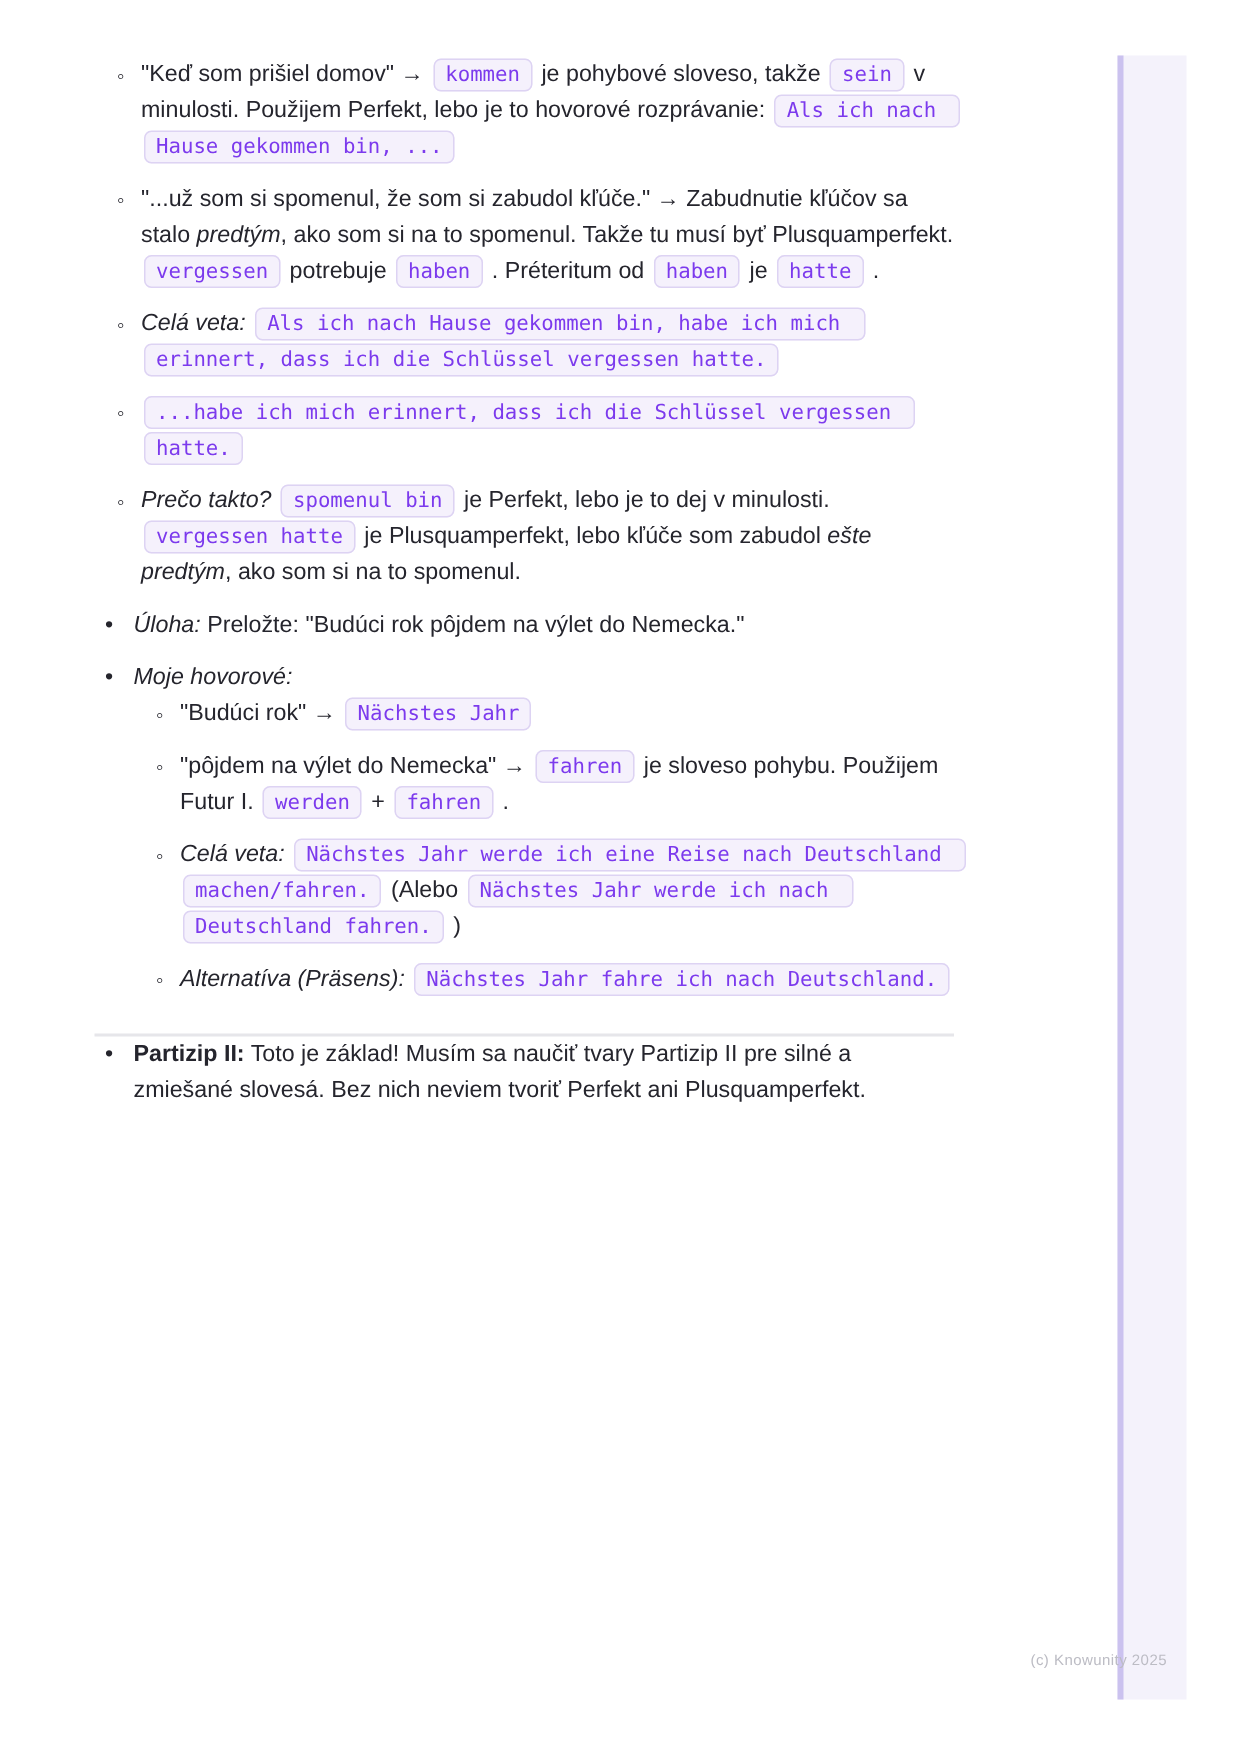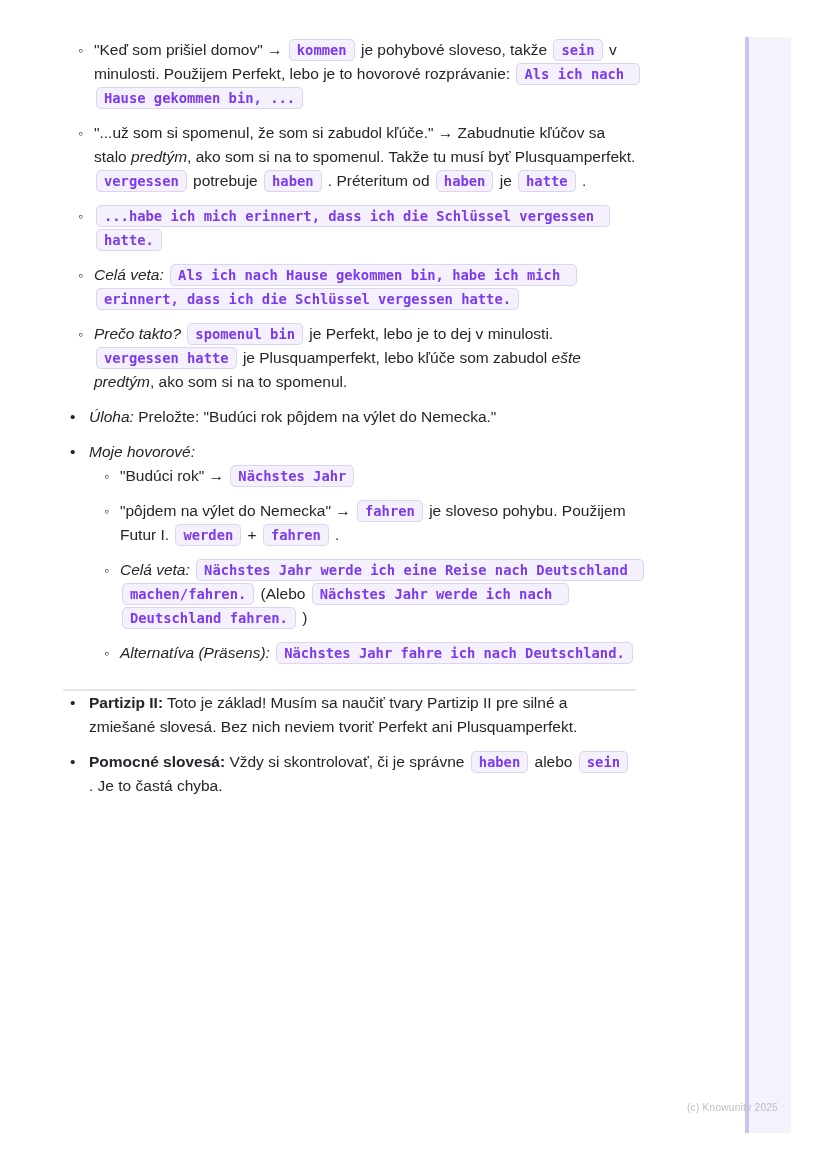--- a/index.html
+++ b/index.html
@@ -45,21 +45,20 @@
     font-size:13.8px;
     color:var(--accent-purple);
     background:var(--badge-bg);
     border:1px solid var(--badge-border);
     border-radius:5px;
     padding:2px 7px;
     margin:0 2px;
     box-decoration-break:clone;
     -webkit-box-decoration-break:clone;
     white-space:pre-wrap;
-    font-weight:bold;
   }
   em{}
   strong{font-weight:700;}
   .bold-title{
     font-weight:700;margin:13px 0 19px 0;line-height:24px;
   }
   hr.divider{
     border:none;border-top:2px solid var(--divider-gray);
     margin:24px 0 0 0;
   }
@@ -83,22 +82,22 @@
   }
 </style>
 </head>
 <body>
 
 <div class="content">
 
   <ul class="list list-circle top-sublist">
     <li>"Keď som prišiel domov" → <span class="code">kommen</span> je pohybové sloveso, takže <span class="code">sein</span> v minulosti. Použijem Perfekt, lebo je to hovorové rozprávanie: <span class="code">Als ich nach Hause gekommen bin, ...</span></li>
     <li>"...už som si spomenul, že som si zabudol kľúče." → Zabudnutie kľúčov sa stalo <em>predtým</em>, ako som si na to spomenul. Takže tu musí byť Plusquamperfekt. <span class="code">vergessen</span> potrebuje <span class="code">haben</span> . Préteritum od <span class="code">haben</span> je <span class="code">hatte</span> .</li>
+    <li><em>Celá veta: </em><span class="code">Als ich nach Hause gekommen bin, habe ich mich erinnert, dass ich die Schlüssel vergessen hatte.</span></li>
     <li><span class="code">...habe ich mich erinnert, dass ich die Schlüssel vergessen hatte.</span></li>
-    <li><em>Celá veta: </em><span class="code">Als ich nach Hause gekommen bin, habe ich mich erinnert, dass ich die Schlüssel vergessen hatte.</span></li>
     <li><em>Prečo takto? </em><span class="code">spomenul bin</span> je Perfekt, lebo je to dej v minulosti. <span class="code">vergessen hatte</span> je Plusquamperfekt, lebo kľúče som zabudol <em>ešte predtým</em>, ako som si na to spomenul.</li>
   </ul>
 
 
   <ul class="list list-disc">
     <li><em>Úloha: </em>Preložte: "Budúci rok pôjdem na výlet do Nemecka."</li>
     <li>
       <span><em>Moje hovorové:</em></span>
       <ul class="list list-circle nested-sublist">
         <li>"Budúci rok" → <span class="code">Nächstes Jahr</span></li>
@@ -107,20 +106,19 @@
         <li><em>Alternatíva (Präsens): </em><span class="code">Nächstes Jahr fahre ich nach Deutschland.</span></li>
       </ul>
     </li>
   </ul>
 
   <hr class="divider">
 
 
   <ul class="list list-disc">
     <li><strong>Partizip II:</strong> Toto je základ! Musím sa naučiť tvary Partizip II pre silné a zmiešané slovesá. Bez nich neviem tvoriť Perfekt ani Plusquamperfekt.</li>
-    <li><strong>Pomocné slovesá:</strong> Vždy si skontrolovať, či je správne <span class="code">haben</span> alebo <span class="code">sein</span> . Je to častá chyba.</li>
   </ul>
 
 </div>
 
 <div class="footer">(c) Knowunity 2025</div>
 
 <div class="side-strip"></div>
 
 </body></html>

